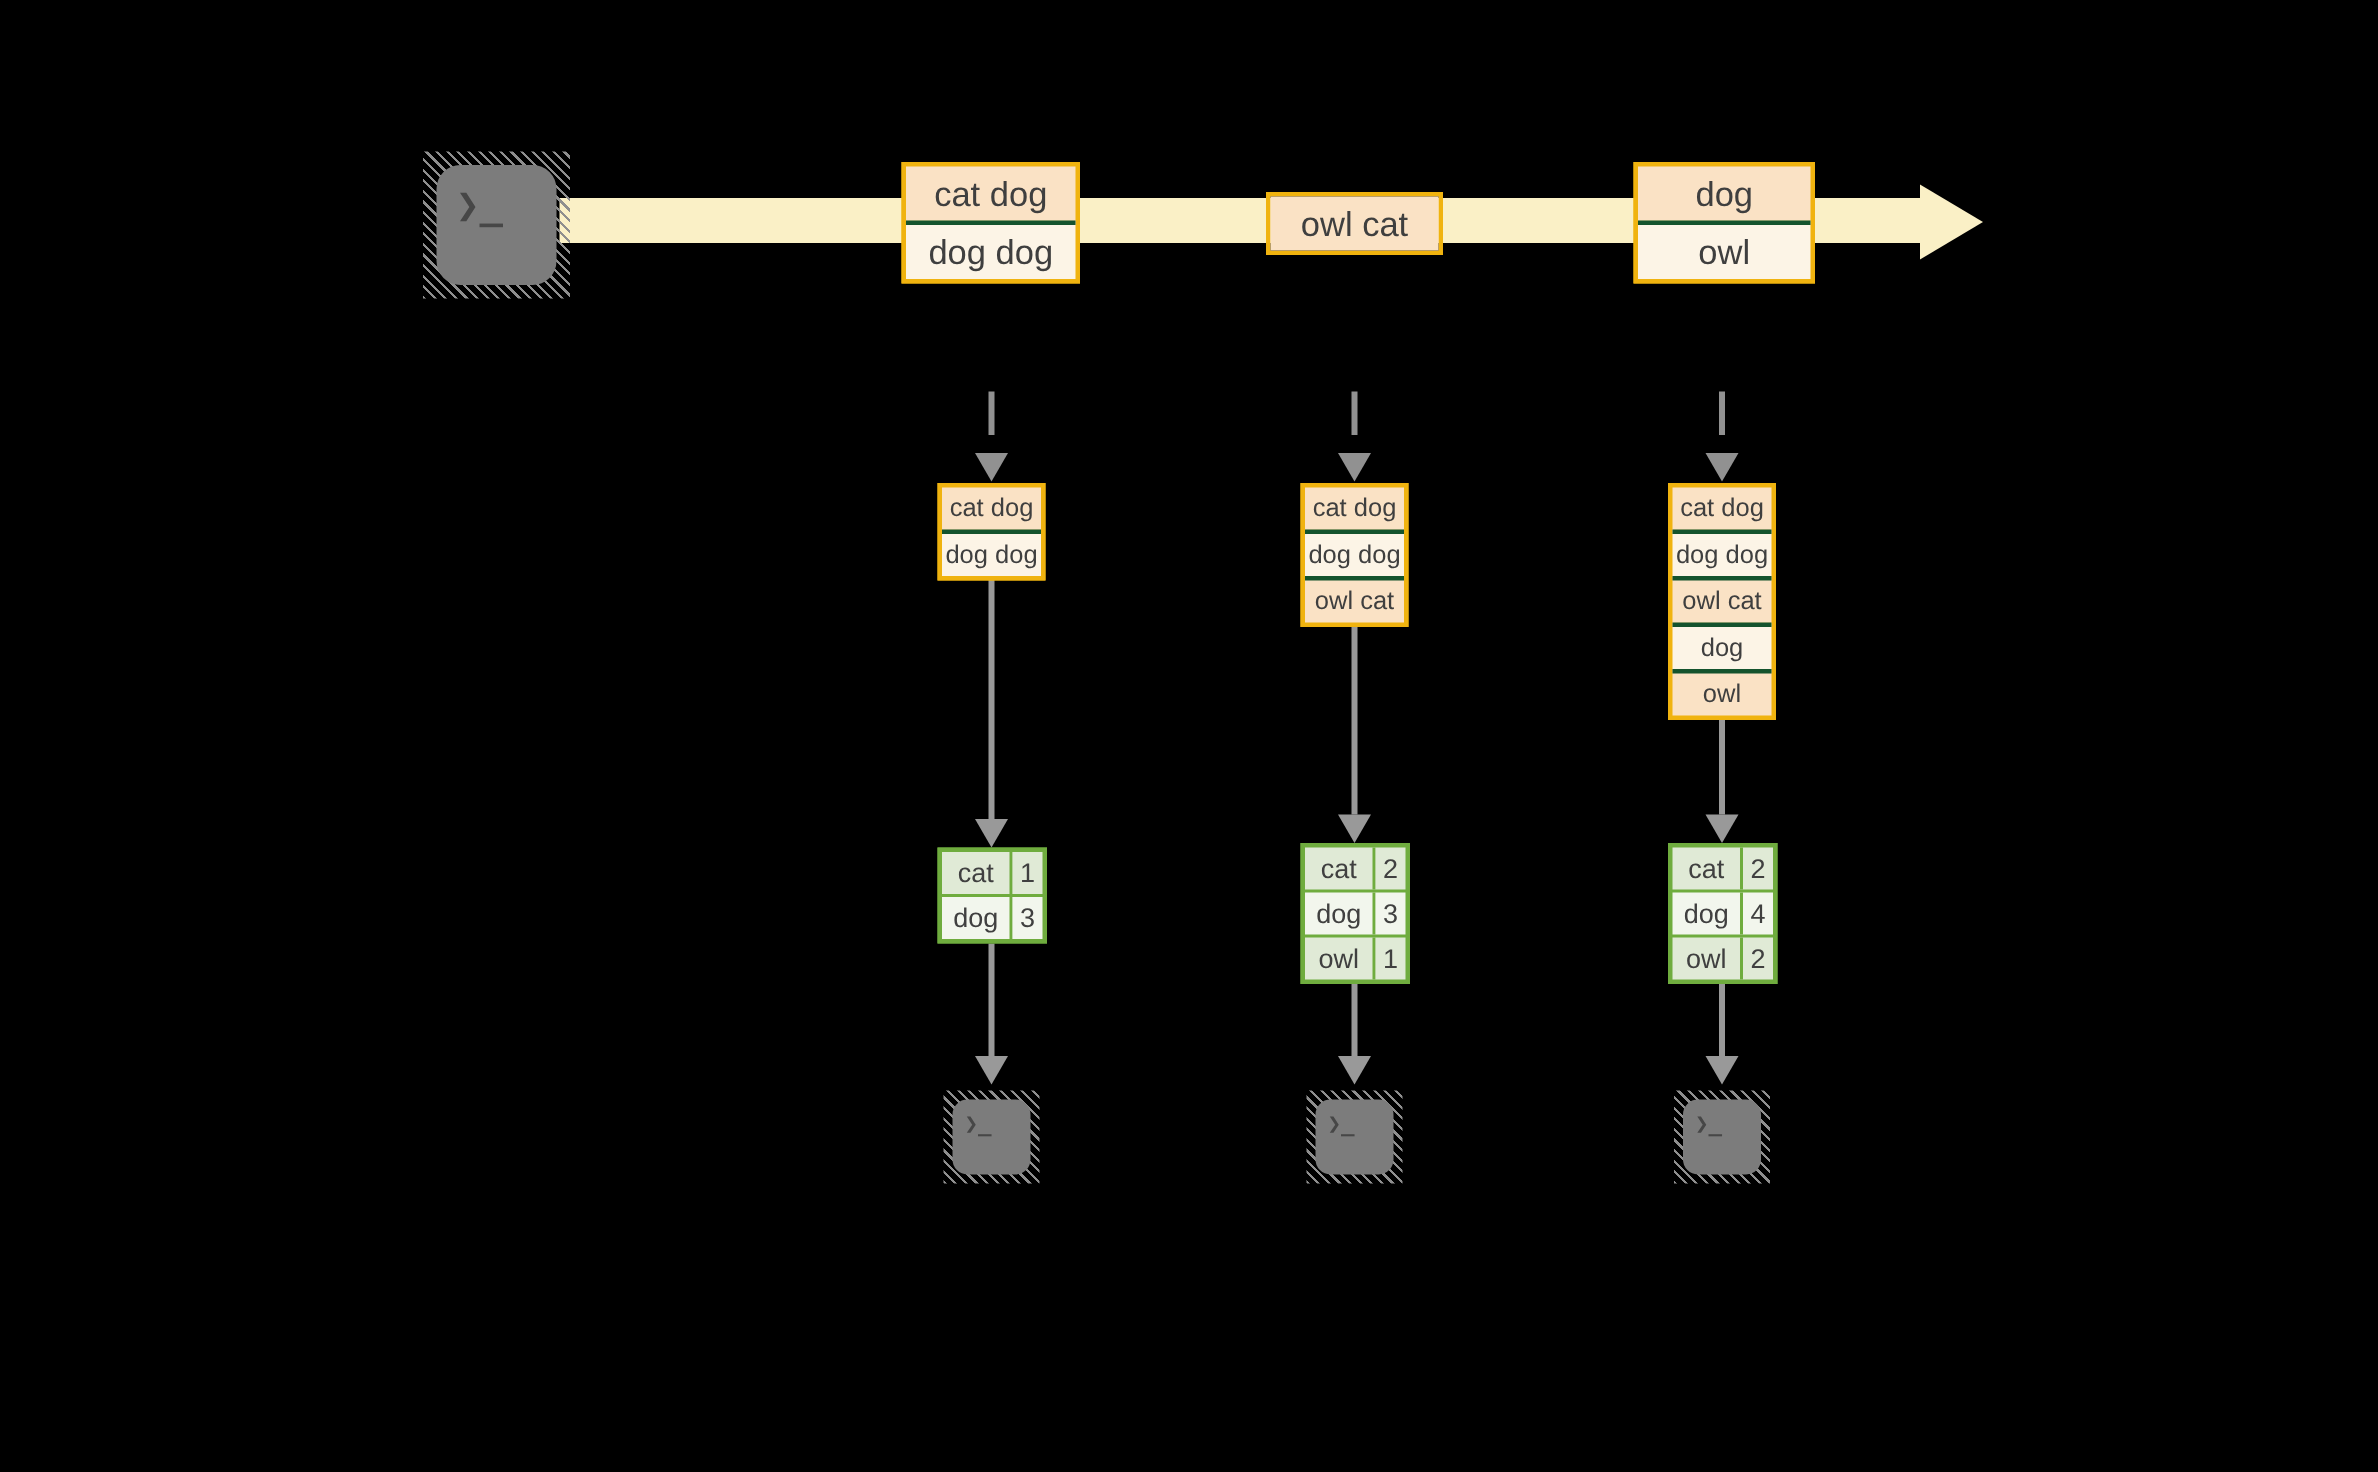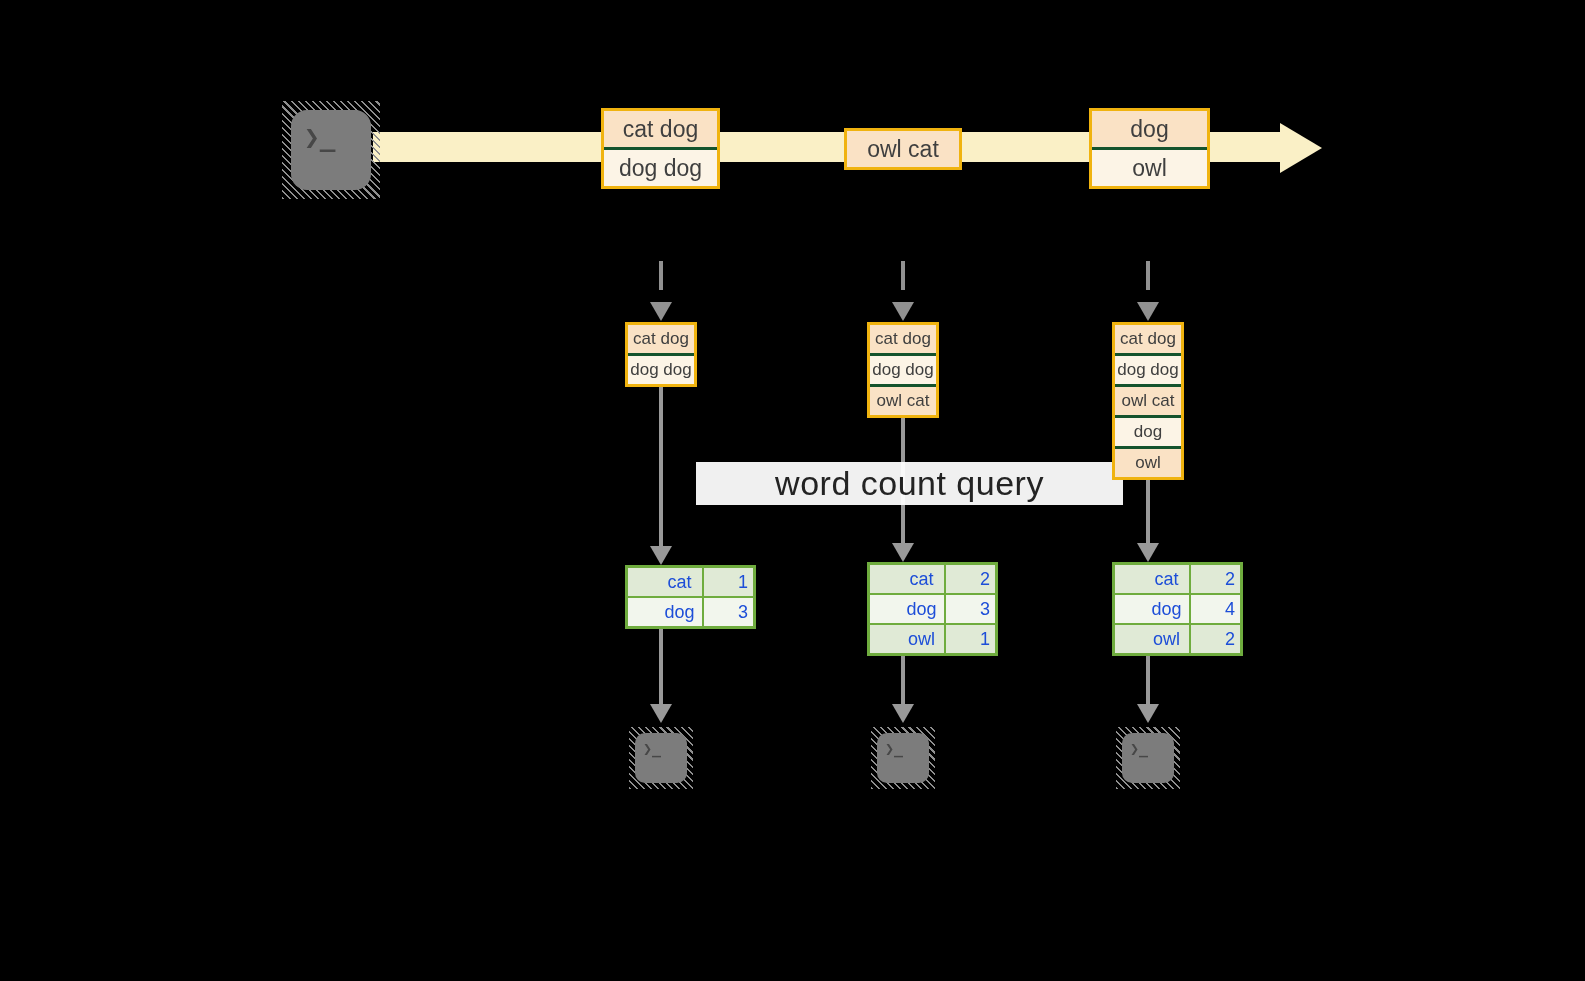--- a/index.html
+++ b/index.html
@@ -22,21 +22,21 @@
   .orow{display:flex;align-items:center;justify-content:center;color:#3f3f3f;}
   .orow + .orow{border-top:3px solid #14532d;}
   .orow.dark{background:#fae2c5;}
   .orow.light{background:#fcf4e6;}
   .srow{height:36px;font-size:23px;}
   .strow{height:28px;font-size:17px;}
   
   .gtable{position:absolute;border:3px solid #6fac3e;z-index:4;background:#6fac3e;}
   .grow{display:flex;height:28px;}
   .grow + .grow{border-top:2px solid #6fac3e;}
-  .gcell{display:flex;align-items:center;justify-content:center;color:#1d4ed8;font-size:18px;padding-left:29px;}
+  .gcell{display:flex;align-items:center;justify-content:center;color:#404040;font-size:18px;}
   .gword{width:45px;border-right:2px solid #6fac3e;}
   .gnum{width:20px;}
   .grow.dark .gcell{background:#e0ead6;}
   .grow.light .gcell{background:#f2f6ed;}
   
   .vline{position:absolute;width:4px;background:#999;z-index:1;}
   .vdash{position:absolute;width:4px;background:#919191;z-index:1;}
   .head{position:absolute;width:0;height:0;z-index:1;
     border-left:11px solid transparent;border-right:11px solid transparent;border-top:19px solid #999;}
   
@@ -94,21 +94,20 @@
     <div class="orow strow dark">owl</div>
   </div>
 
   <div class="vline" style="left:659px;top:386px;height:160px;"></div>
   <div class="head" style="left:650px;top:546px;"></div>
   <div class="vline" style="left:901px;top:417px;height:126px;"></div>
   <div class="head" style="left:892px;top:543px;"></div>
   <div class="vline" style="left:1146px;top:479px;height:64px;"></div>
   <div class="head" style="left:1137px;top:543px;"></div>
 
-  <div class="query">word count query</div>
 
   <div class="gtable" style="left:625px;top:565px;">
     <div class="grow dark">
       <div class="gcell gword">cat</div>
       <div class="gcell gnum">1</div>
     </div>
     <div class="grow light">
       <div class="gcell gword">dog</div>
       <div class="gcell gnum">3</div>
     </div>

